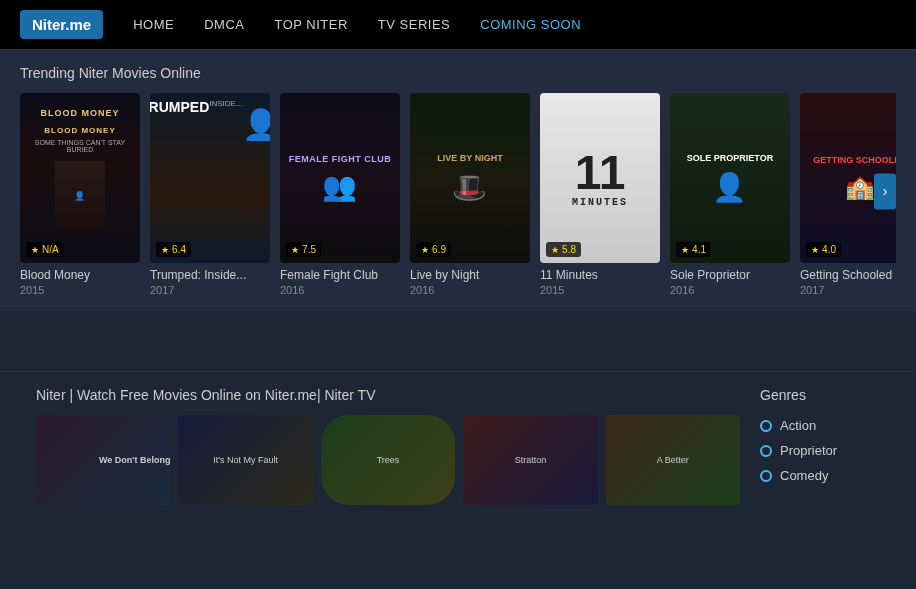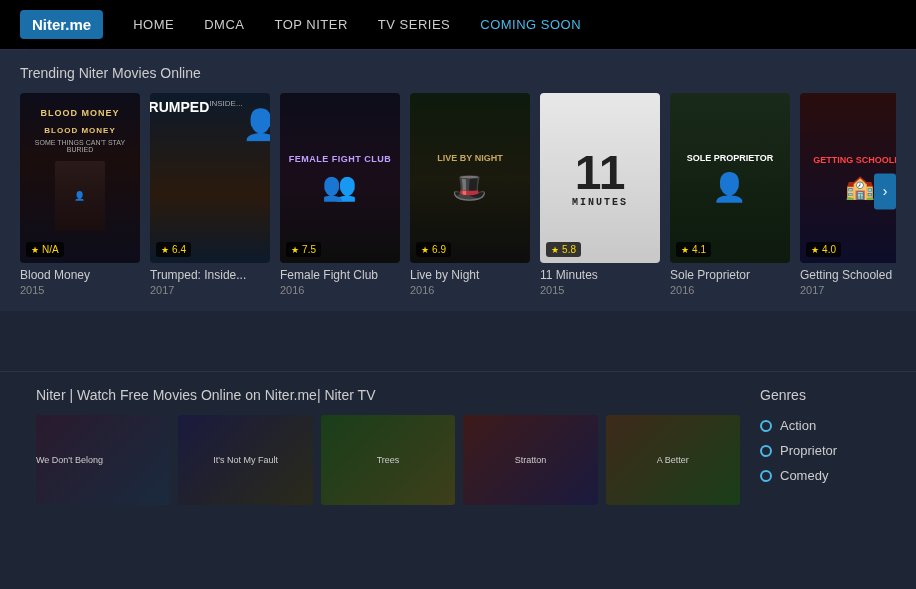--- a/index.html
+++ b/index.html
@@ -141,23 +141,23 @@
     .thumb-card {
       flex: 1;
       cursor: pointer;
     }
     .thumb-img {
       width: 100%;
       height: 90px;
       border-radius: 3px;
       overflow: hidden;
     }
-    .thumb-bg-1 { background: linear-gradient(135deg, #2a1a2e 0%, #1a2a3e 100%); display:flex;align-items:center;justify-content:flex-start; color:#fff; font-size:10px; }
+    .thumb-bg-1 { background: linear-gradient(135deg, #2a1a2e 0%, #1a2a3e 100%); display:flex;align-items:center;justify-content:flex-end; color:#fff; font-size:10px;font-weight:bold; }
     .thumb-bg-2 { background: linear-gradient(135deg, #1a1a3e 0%, #2a2a1a 100%); display:flex;align-items:center;justify-content:center; color:#fff; font-size:10px; }
-    .thumb-bg-3 { background: linear-gradient(135deg, #1a3e1a 0%, #3e3e1a 100%); display:flex;align-items:center;justify-content:center; color:#fff; font-size:10px; }
+    .thumb-bg-3 { background: linear-gradient(135deg, #1a3e1a 0%, #3e3e1a 100%); display:flex;align-items:center;justify-content:center; color:#fff; font-size:10px;border-radius:28px; }
     .thumb-bg-4 { background: linear-gradient(135deg, #3e1a1a 0%, #1a1a3e 100%); display:flex;align-items:center;justify-content:center; color:#fff; font-size:10px; }
     .thumb-bg-5 { background: linear-gradient(135deg, #3e2a1a 0%, #1a3e1a 100%); display:flex;align-items:center;justify-content:center; color:#fff; font-size:10px; }
 
     
     .sidebar {
       width: 120px;
       flex-shrink: 0;
     }
     .sidebar-title {
       color: #ccc;

